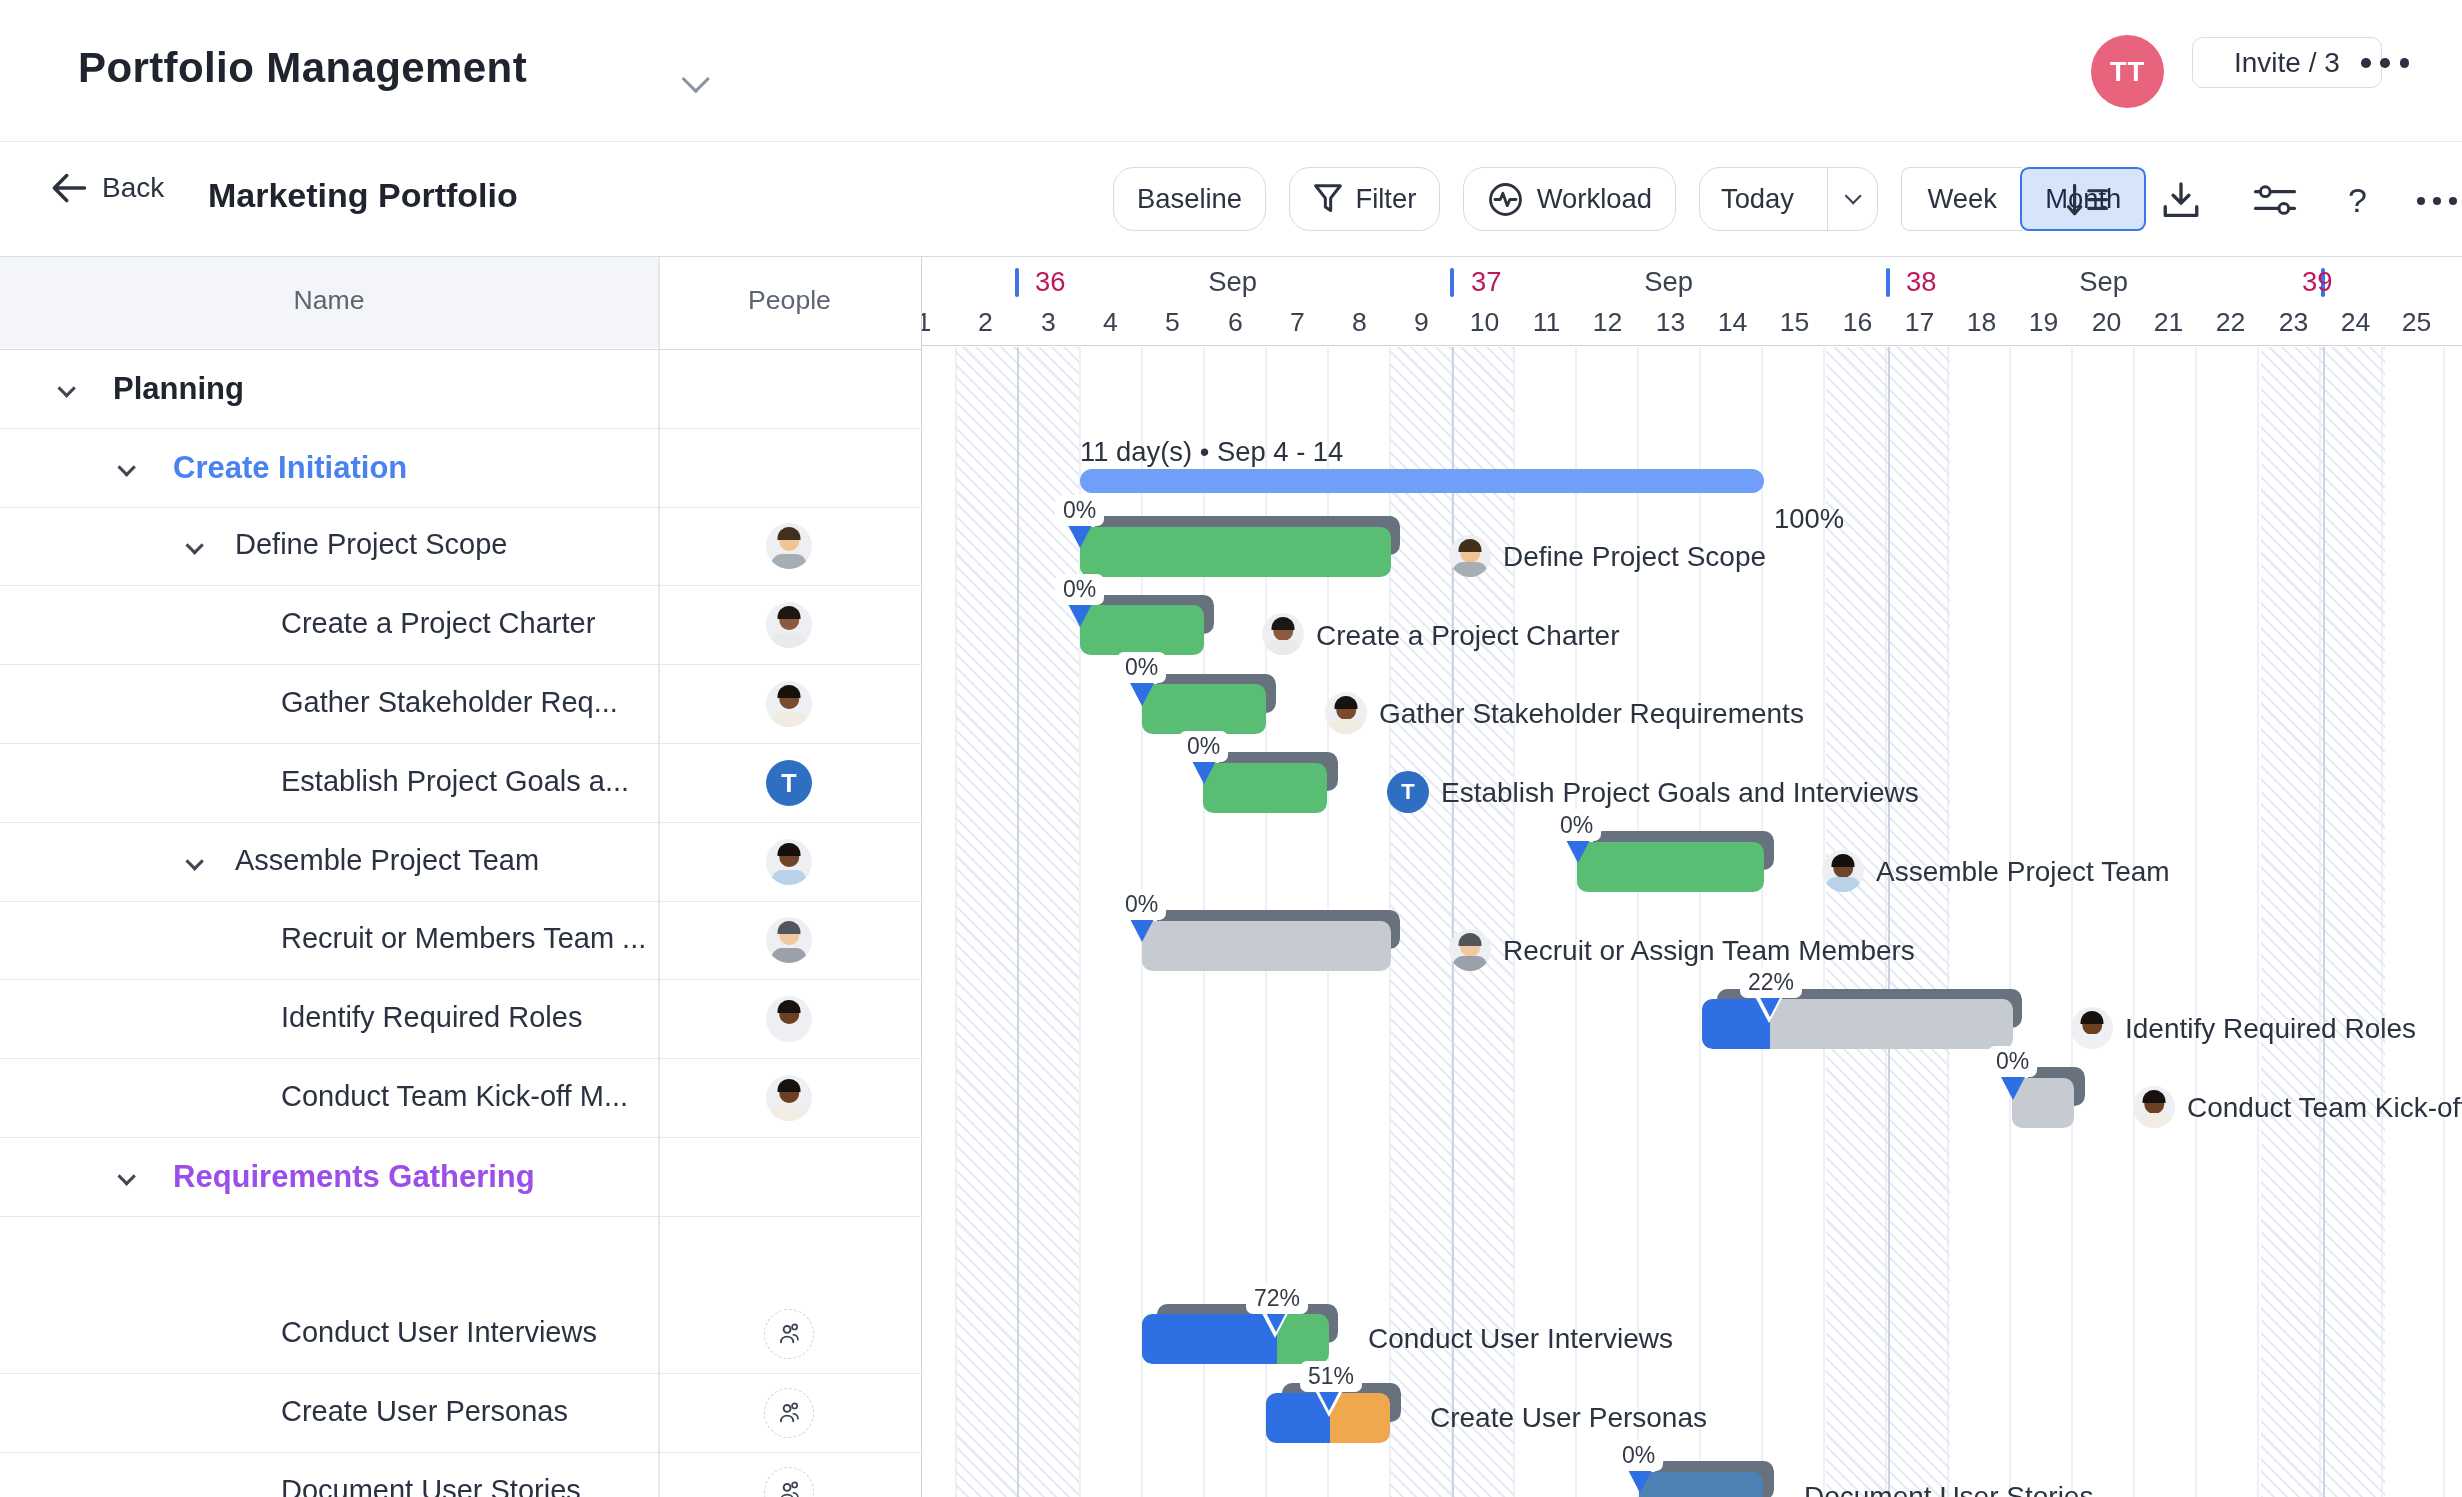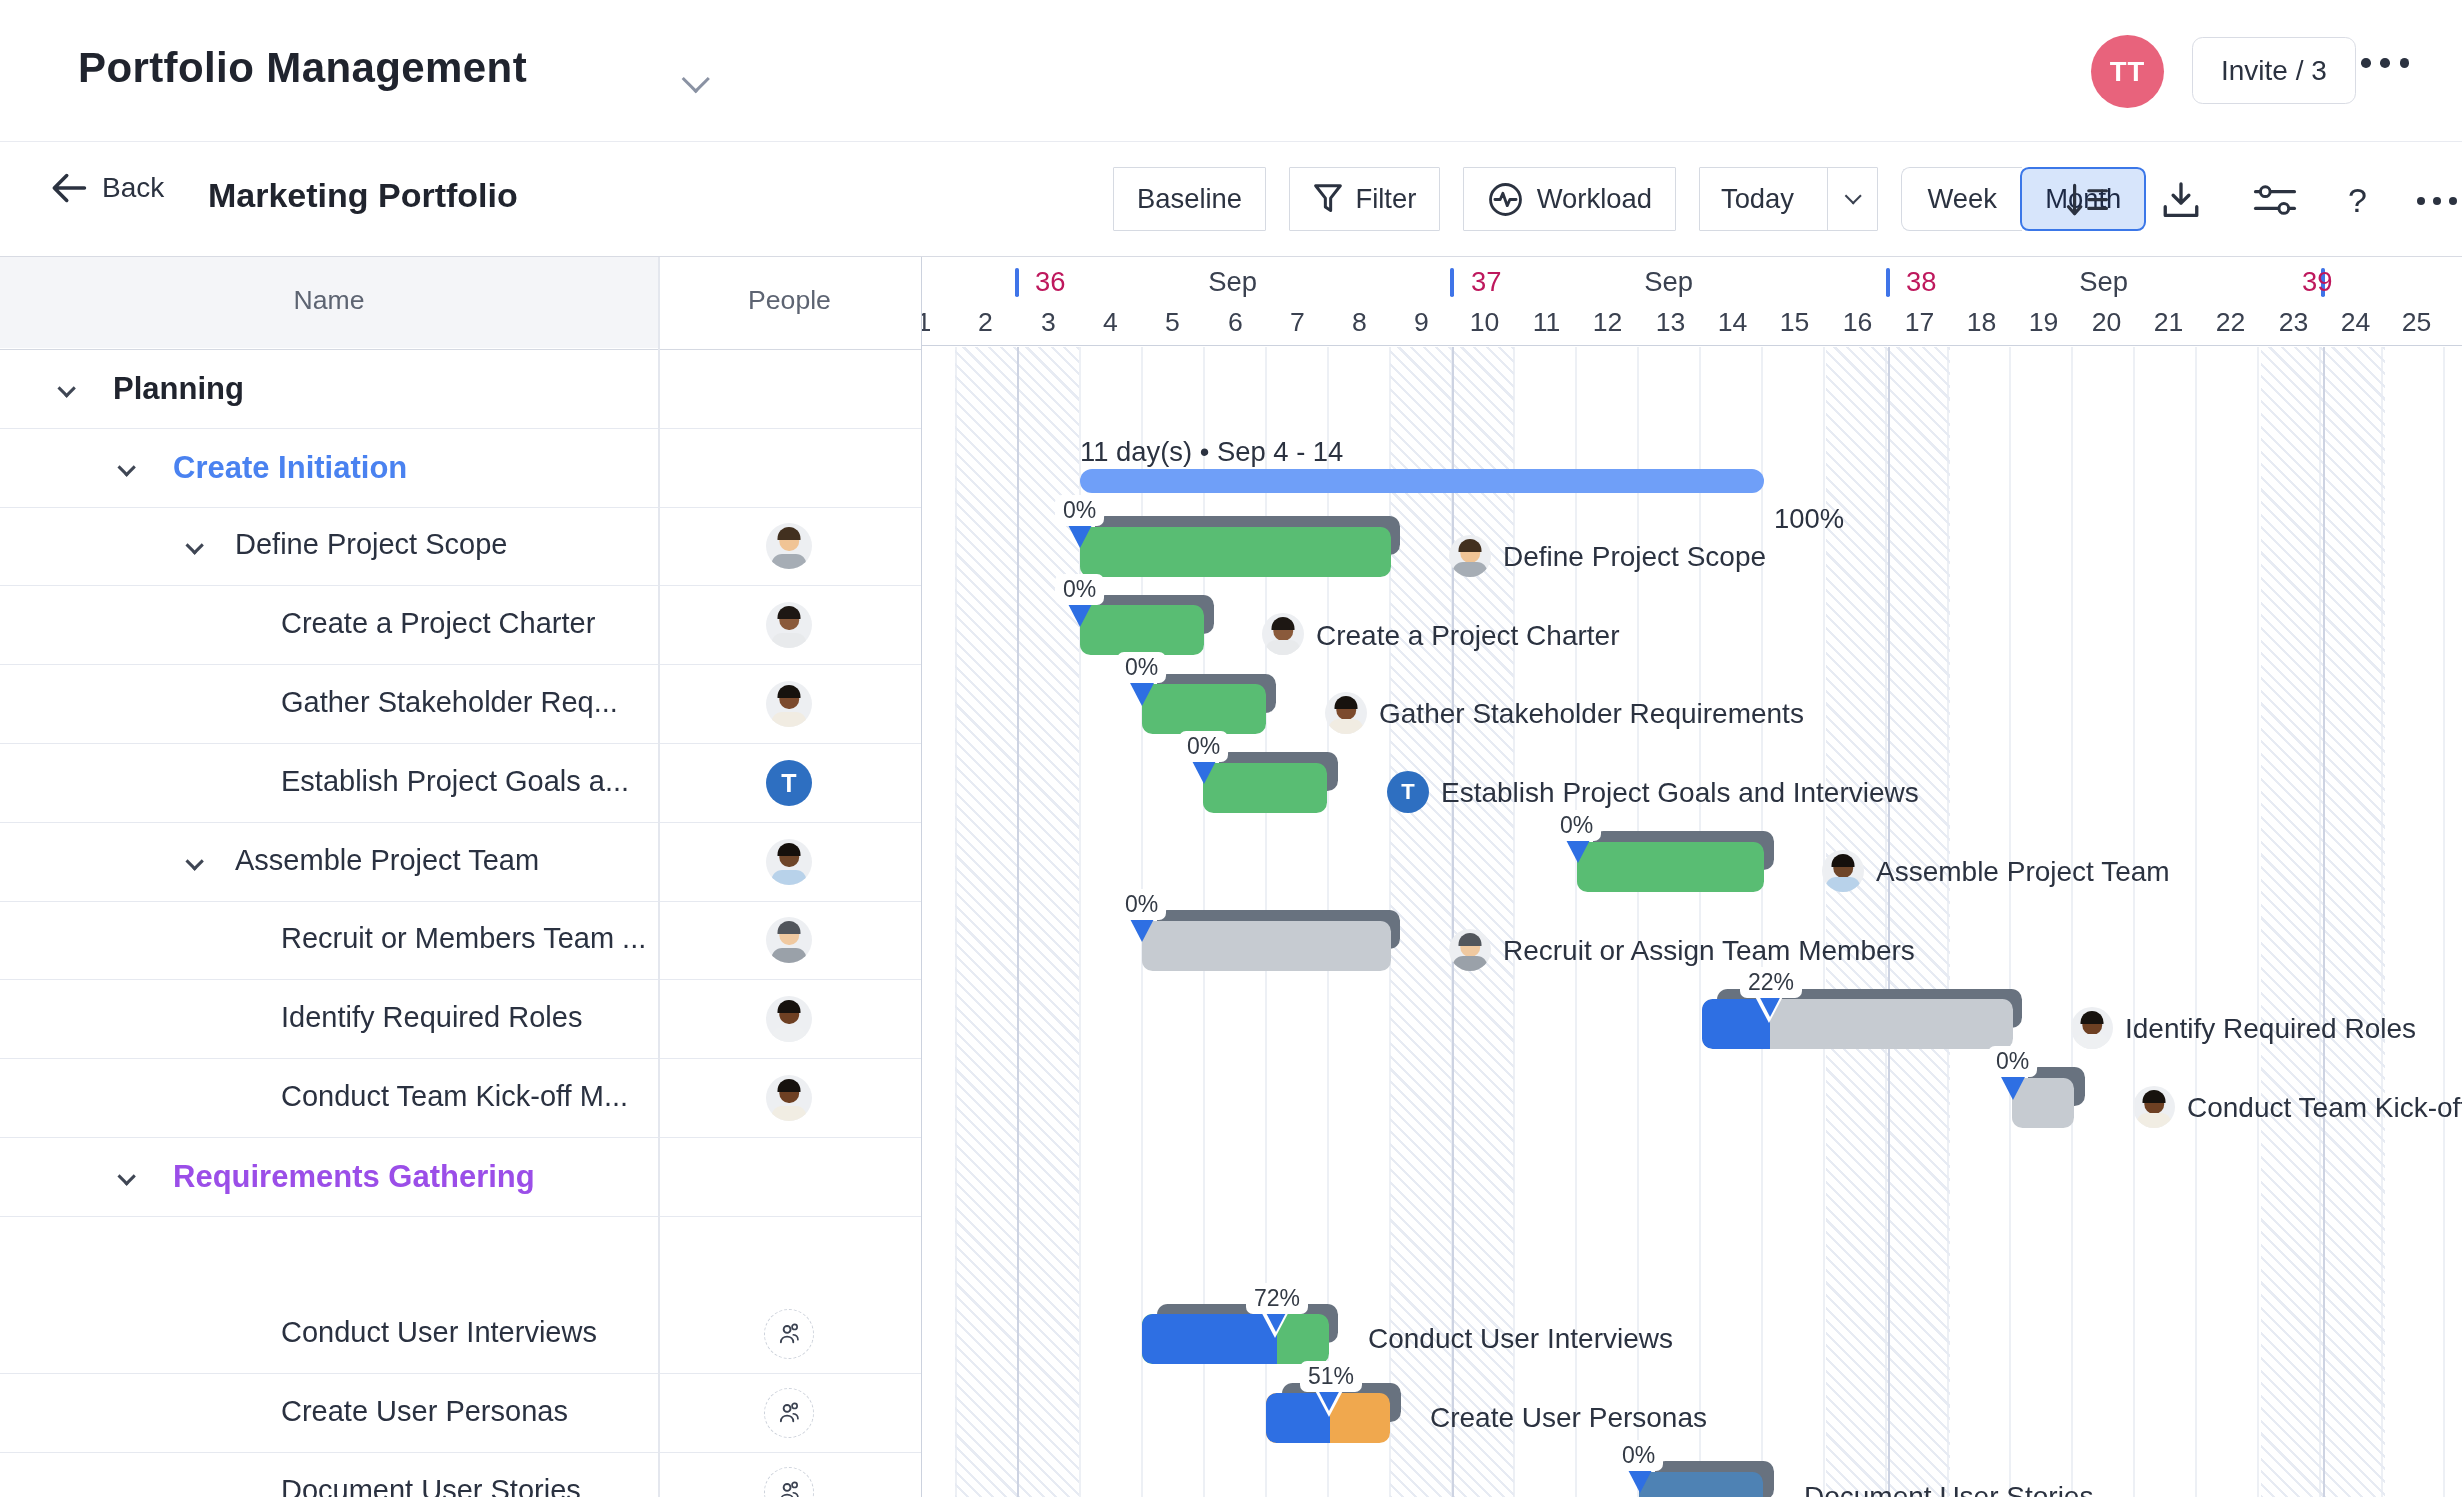--- a/index.html
+++ b/index.html
@@ -6,30 +6,30 @@
   *{box-sizing:border-box;}
   .app{position:relative;width:2462px;height:1498px;background:#fff;overflow:hidden;
        font-family:"Liberation Sans", sans-serif;color:#242a35;}
 
   
   .topbar{position:absolute;left:0;top:0;width:2462px;height:142px;background:#fff;border-bottom:1.8px solid #e9ebf1;}
   .app-title{position:absolute;left:78px;top:44px;font-size:42px;font-weight:700;color:#20242e;letter-spacing:0.4px;}
   .title-chev{position:absolute;top:69px;width:19.5px;height:19.5px;border-right:3.5px solid #8a92a3;border-bottom:3.5px solid #8a92a3;transform:rotate(45deg);}
   .tt-avatar{position:absolute;left:2091px;top:35px;width:73px;height:73px;border-radius:50%;background:var(--c-ttpink,#e8637c);
              color:#fff;font-size:27.4px;font-weight:700;display:flex;align-items:center;justify-content:center;letter-spacing:0.9px;}
-  .invite-btn{position:absolute;left:2192px;top:37px;height:67px;padding:0 28px;border:1.8px solid #d9dce4;border-radius:10.6px;
+  .invite-btn{position:absolute;left:2192px;top:37px;height:51px;padding:0 41px;border:1.8px solid #d9dce4;border-radius:10.6px;
               background:#fff;font-size:28px;color:#2b3240;display:flex;align-items:center;}
   .topdots{position:absolute;left:2361px;top:58px;display:flex;gap:9.7px;}
   .topdots i{width:9.7px;height:9.7px;border-radius:50%;background:#2b3240;}
 
   
   .toolbar{position:absolute;left:0;top:142px;width:2462px;height:115px;background:#fff;border-bottom:1.8px solid #d8dbe3;}
   .back-wrap{position:absolute;left:49px;top:30px;display:flex;align-items:center;gap:14px;font-size:28px;color:#2b3240;}
   .proj-title{position:absolute;left:208px;top:34px;font-size:34px;font-weight:700;color:#20242e;}
-  .btn{height:64px;border:1.8px solid #d6dae2;border-radius:1px;background:#fff;display:flex;align-items:center;
+  .btn{height:64px;border:1.8px solid #d6dae2;border-radius:21px;background:#fff;display:flex;align-items:center;
        font-size:27.4px;color:#2b3240;padding:0 23px;gap:12.4px;}
   .tb-buttons{position:absolute;left:1113px;top:25px;display:flex;gap:23px;align-items:center;}
   .today-btn{padding:0;}
   .today-main{padding:0 21px;height:100%;display:flex;align-items:center;}
   .today-chev{width:50px;height:100%;border-left:1.8px solid #d6dae2;display:flex;align-items:center;justify-content:center;}
   .chev-sm{width:12.4px;height:12.4px;border-right:2.7px solid #3a4150;border-bottom:2.7px solid #3a4150;transform:rotate(45deg);margin-top:-5.3px;}
   .seg{display:flex;height:64px;}
   .seg-week{border:1.8px solid #d6dae2;border-right:none;border-radius:8.9px 0 0 8.9px;background:#fff;
             display:flex;align-items:center;padding:0 25px;font-size:27.4px;color:#2b3240;}
   .seg-month{border:2.7px solid #3b77e8;border-radius:8.9px;background:#d7e5fb;margin-left:-1.8px;

